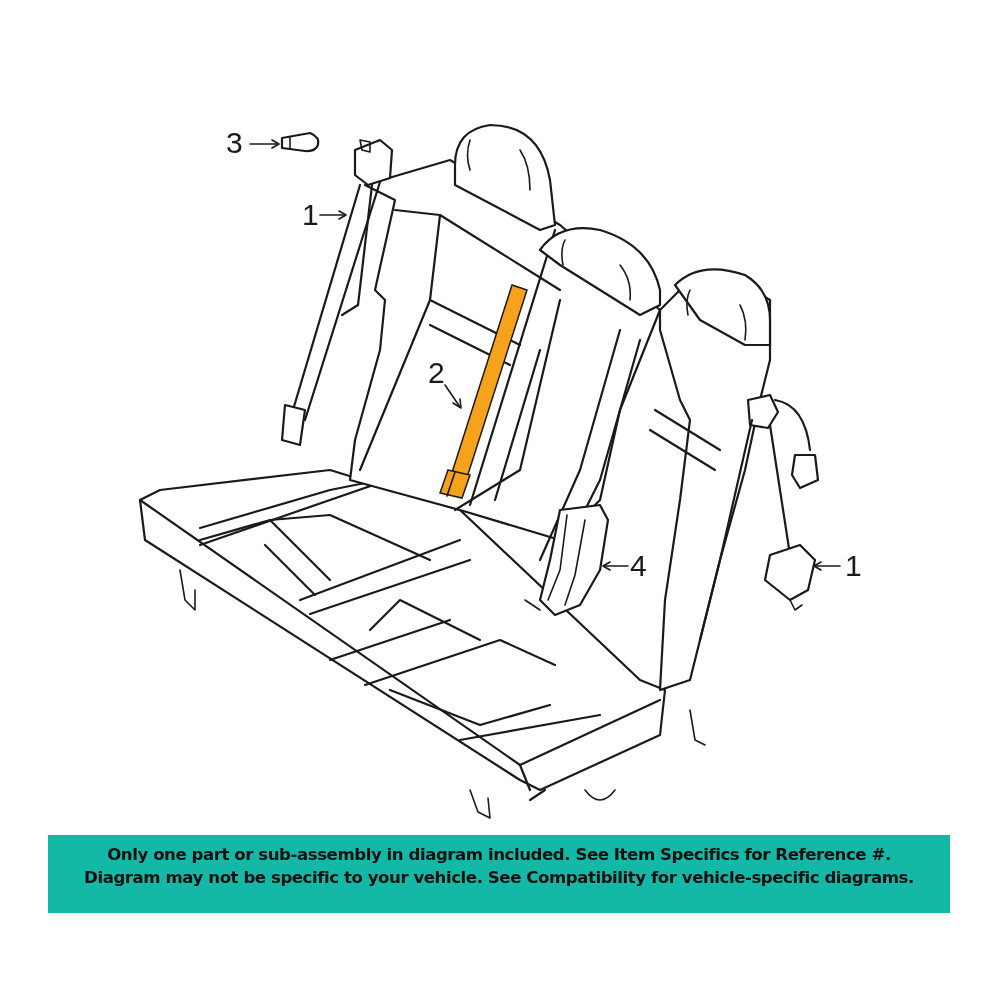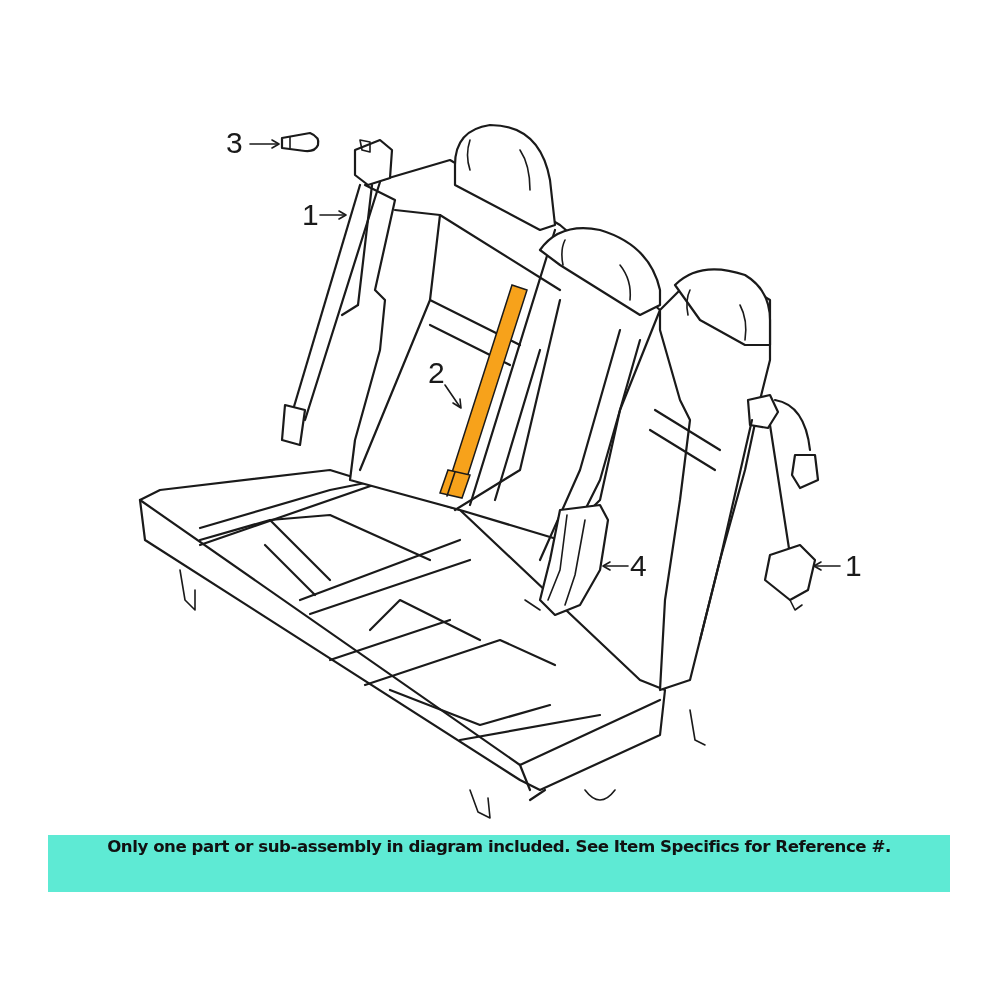--- a/index.html
+++ b/index.html
@@ -4,22 +4,22 @@
   <style>
     html, body { margin: 0; padding: 0; background: #ffffff; }
     body { width: 1000px; height: 1000px; position: relative; overflow: hidden;
            font-family: "Liberation Sans", sans-serif; }
     #diagram { position: absolute; left: 0; top: 0; width: 1000px; height: 830px; }
     .line { fill: none; stroke: #1a1a1a; stroke-width: 2.2; stroke-linejoin: round; stroke-linecap: round; }
     .thin { fill: none; stroke: #1a1a1a; stroke-width: 1.6; stroke-linejoin: round; stroke-linecap: round; }
     .fillw { fill: #ffffff; stroke: #1a1a1a; stroke-width: 2.2; stroke-linejoin: round; }
     .callout { position: absolute; font-family: "Liberation Sans", sans-serif; font-size: 30px;
                color: #1a1a1a; line-height: 1; }
-    #banner { position: absolute; left: 48px; top: 835px; width: 902px; height: 57px;
-              background: #5eead4; box-sizing: border-box; padding: 0 0 0 0;
+    #banner { position: absolute; left: 48px; top: 835px; width: 902px; height: 78px;
+              background: #14b8a6; box-sizing: border-box; padding: 8px 0 0 0;
               display: flex; flex-direction: column; align-items: center; }
     #banner .bline { font-family: "DejaVu Sans", sans-serif; font-weight: bold; font-size: 16.6px;
                      color: #111; letter-spacing: -0.45px; line-height: 23px; white-space: nowrap; }
   </style>
 </head>
 <body>
 
 <svg id="diagram" viewBox="0 0 1000 830" xmlns="http://www.w3.org/2000/svg">
 
   <g>
@@ -126,13 +126,14 @@
 </svg>
 
 <div class="callout" style="left:226px; top:128px;">3</div>
 <div class="callout" style="left:302px; top:200px;">1</div>
 <div class="callout" style="left:428px; top:358px;">2</div>
 <div class="callout" style="left:630px; top:551px;">4</div>
 <div class="callout" style="left:845px; top:551px;">1</div>
 
 <div id="banner">
   <div class="bline">Only one part or sub-assembly in diagram included. See Item Specifics for Reference #.</div>
+  <div class="bline">Diagram may not be specific to your vehicle. See Compatibility for vehicle-specific diagrams.</div>
 </div>
 
 </body></html>

